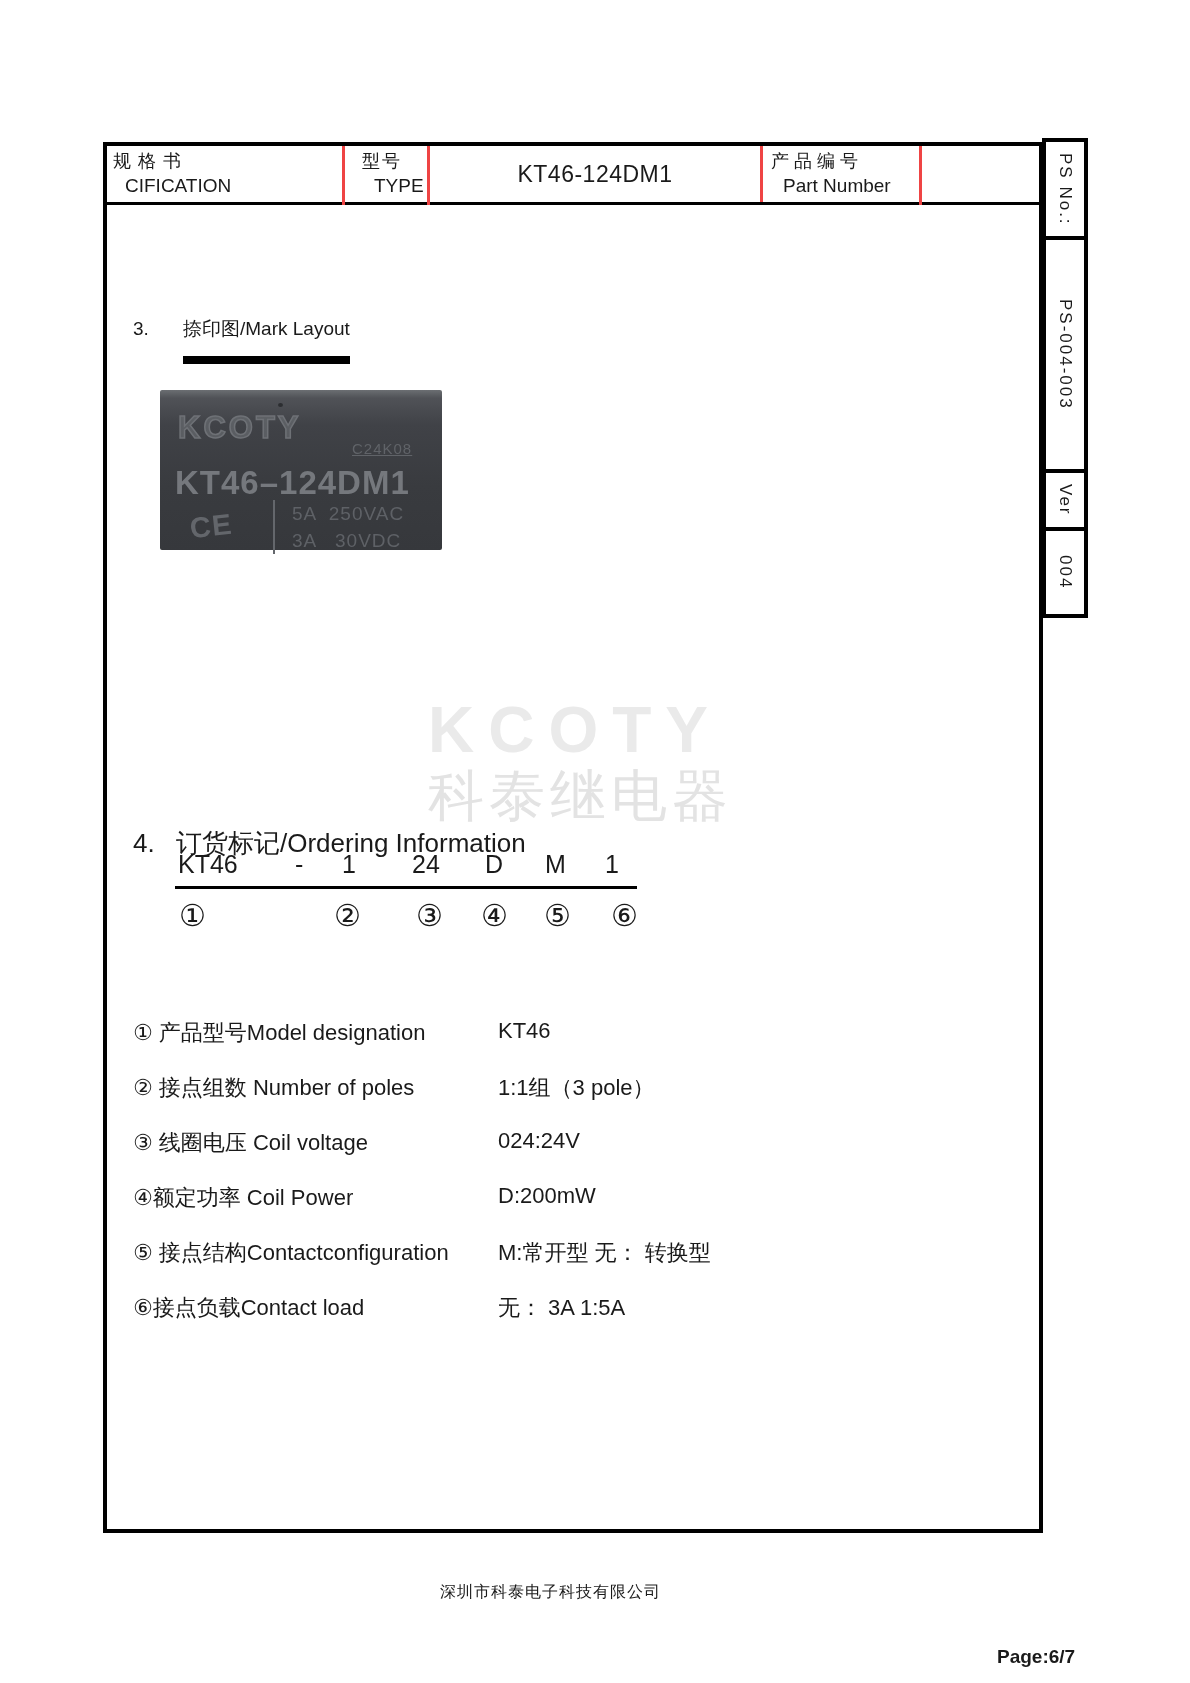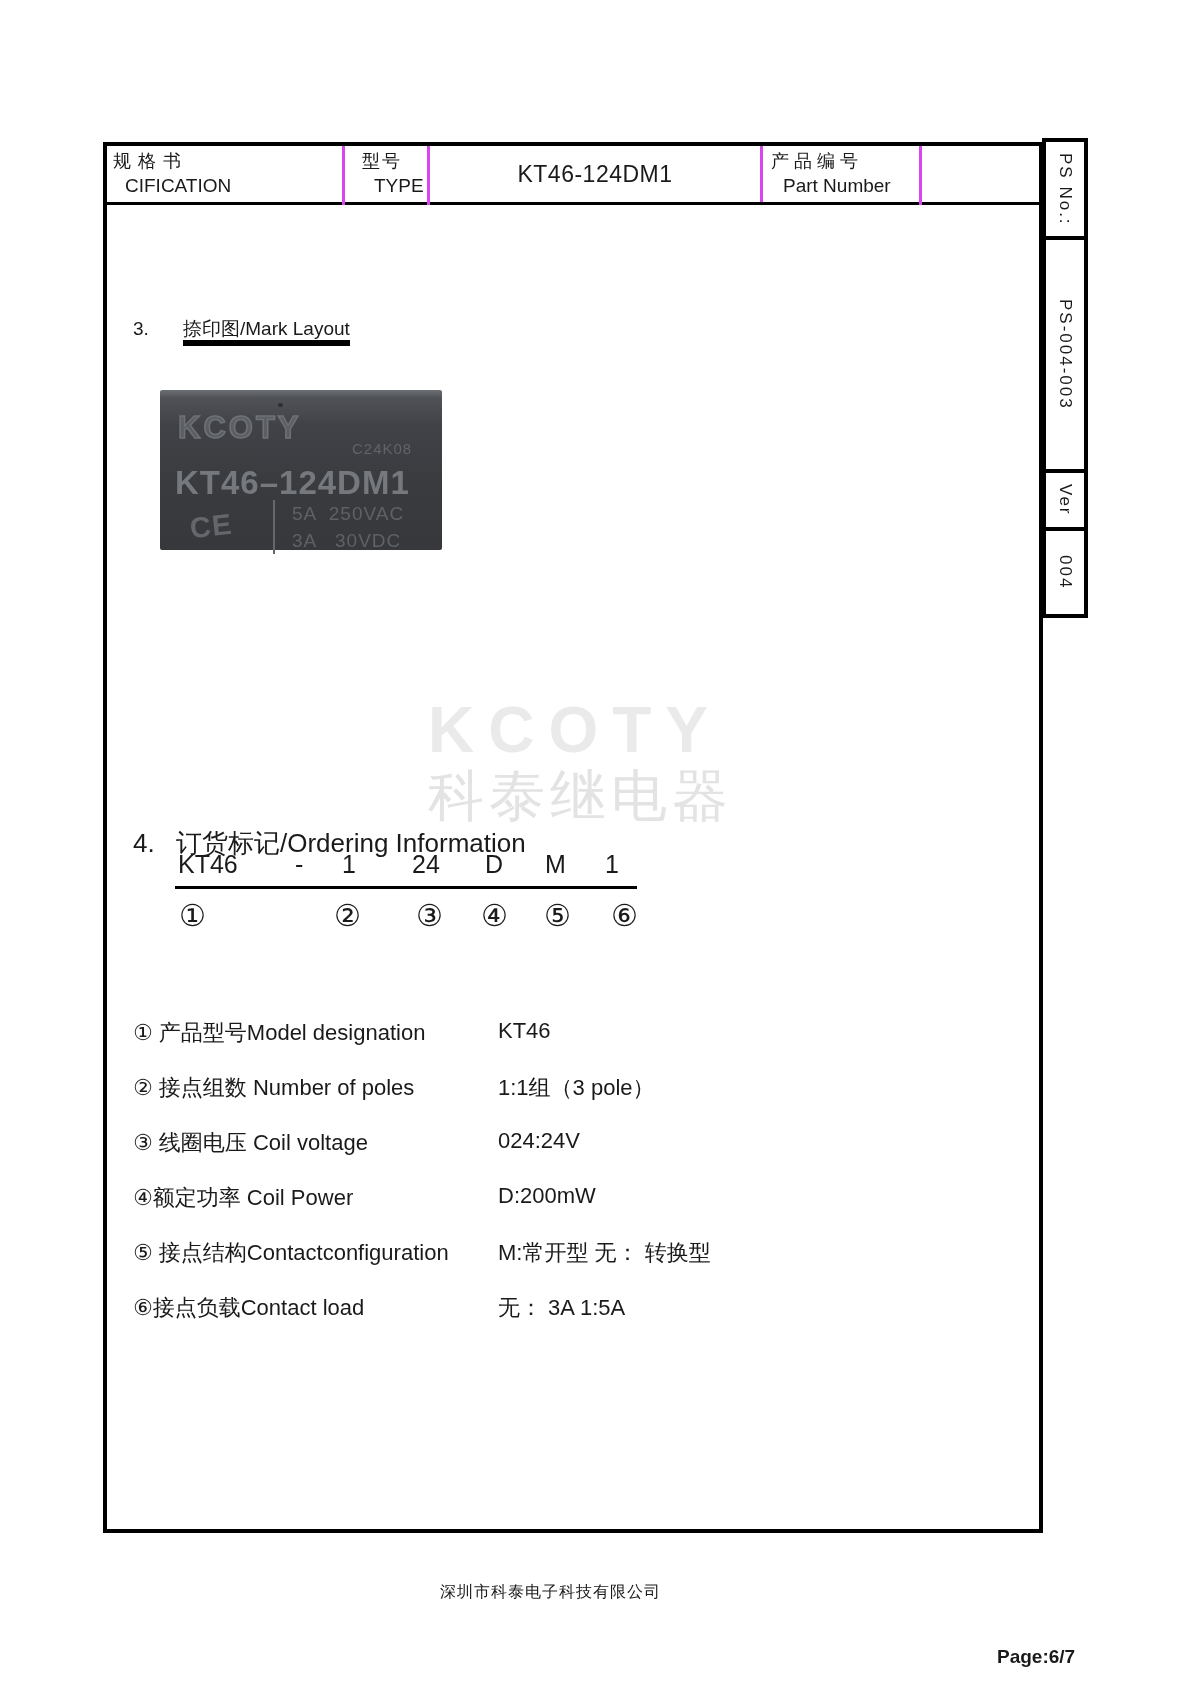--- a/index.html
+++ b/index.html
@@ -11,21 +11,21 @@
   .abs{position:absolute;}
 
   
   .main-box{
     left:103px;top:142px;width:932px;height:1383px;
     border:4px solid #000;background:transparent;
   }
 
   
   .header-row{display:flex;height:56px;border-bottom:3px solid #000;}
-  .hcell{border-right:3px solid #d946ef;height:100%;overflow:hidden;}
+  .hcell{border-right:3px solid #ef4444;height:100%;overflow:hidden;}
   .hcell:last-child{border-right:none;}
   .c-spec{width:229px;padding:3px 0 0 6px;}
   .c-type{width:65px;padding:3px 0 0 17px;}
   .c-model{width:330px;display:flex;align-items:center;justify-content:center;}
   .c-part{width:148px;padding:3px 0 0 8px;}
   .c-empty{flex:1;}
   .cn-line{font-size:18px;letter-spacing:7px;line-height:25px;white-space:nowrap;}
   .en-line{font-size:19px;line-height:24px;white-space:nowrap;margin-left:12px;}
   .model-text{font-size:23px;letter-spacing:.5px;}
 
@@ -35,34 +35,34 @@
     display:flex;align-items:center;justify-content:center;
   }
   .vtext{
     writing-mode:vertical-rl;text-orientation:mixed;
     font-size:17px;letter-spacing:2px;white-space:nowrap;
   }
 
   
   .sec3{left:133px;top:316px;font-size:19px;}
   .sec3 .num{display:inline-block;width:50px;}
-  .sec3 .title{border-bottom:6px solid #000000;padding-bottom:1px;}
+  .sec3 .title{border-bottom:8px solid #000000;padding-bottom:17px;}
 
   
   .photo{
     left:160px;top:390px;width:282px;height:160px;
     background:linear-gradient(180deg,#6b6e72 0%,#505257 5%,#404247 22%,#393b3f 60%,#36383c 100%);
     border-radius:2px;
   }
   .photo .speck{left:118px;top:13px;width:5px;height:4px;background:#2c2e31;border-radius:50%;}
   .ph-brand{
     left:18px;top:20px;font-size:31px;font-weight:bold;letter-spacing:3px;
     color:rgba(125,128,133,0.45);-webkit-text-stroke:1.5px #6e7176;
   }
-  .ph-batch{left:192px;top:50px;font-size:15px;color:#606368;letter-spacing:1px;}
+  .ph-batch{left:192px;top:50px;font-size:15px;color:#606368;letter-spacing:1px;text-decoration:underline;}
   .ph-model{left:15px;top:74px;font-size:33px;font-weight:bold;color:#75787d;letter-spacing:1px;white-space:nowrap;}
   .ph-ce{left:30px;top:120px;font-size:29px;font-weight:bold;color:#63666b;transform:rotate(-6deg);letter-spacing:1px;}
   .ph-divider{left:113px;top:110px;width:2px;height:54px;background:#64676c;}
   .ph-rating{left:132px;font-size:19px;color:#5e6166;letter-spacing:1px;white-space:pre;}
   .r1{top:113px;}
   .r2{top:140px;}
 
   
   .watermark{left:428px;top:698px;z-index:0;line-height:1.0;}
   .wm1{font-size:64px;font-weight:bold;color:#eaeaea;letter-spacing:14px;}

